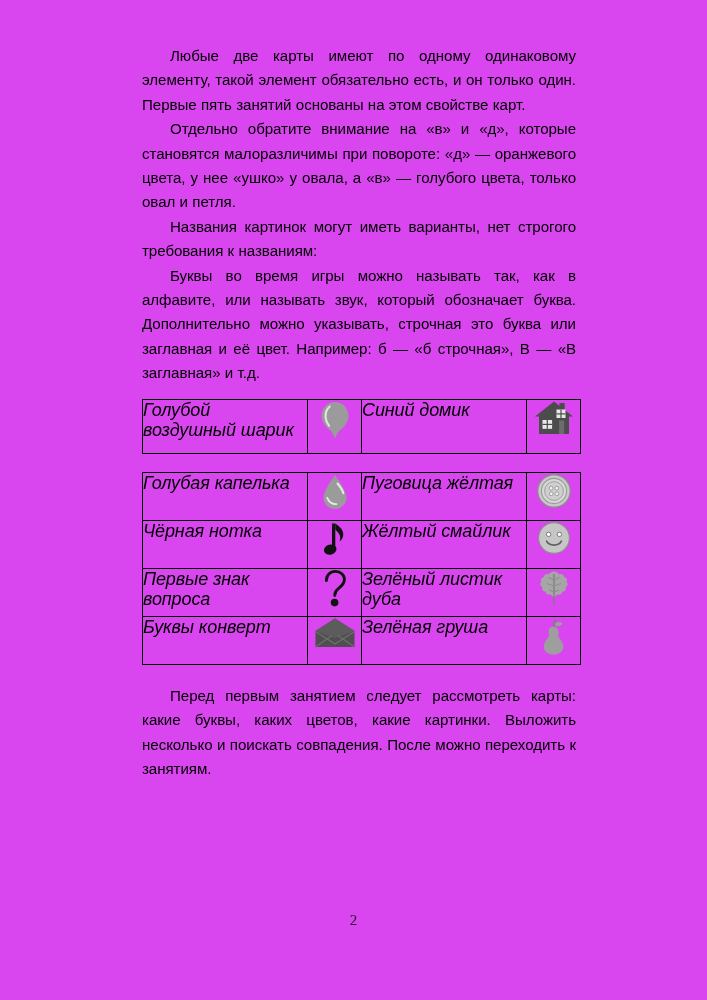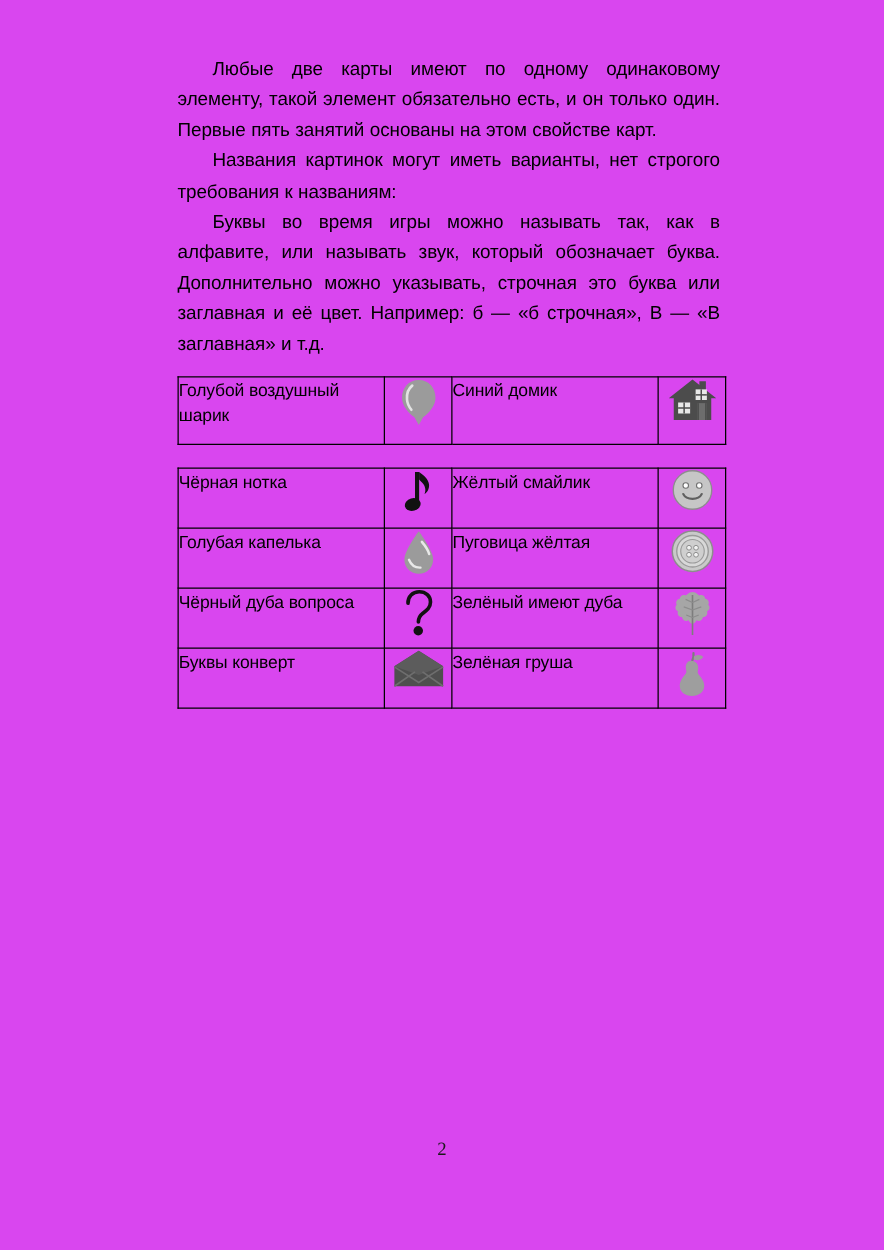--- a/index.html
+++ b/index.html
@@ -46,23 +46,24 @@
     table-layout: fixed;
     margin: 0;
   }
   table.cards td {
     border: 1.4px solid #000000;
     padding: 0;
     vertical-align: top;
   }
   td.label {
     padding: 5px 6px 4px 7px;
-    font-size: 14px;
+    font-size: 18px;
     line-height: 20px;
     letter-spacing: -0.1px;
+    font-style: italic;
   }
   td.pic {
     vertical-align: middle;
     text-align: center;
   }
   .pic-inner {
     display: flex;
     align-items: center;
     justify-content: center;
     height: 100%;
@@ -90,20 +91,21 @@
   }
   svg { display: block; }
 </style>
 </head>
 <body>
 
 <div class="page">
   <div class="content">
 
     <p class="para">Любые две карты имеют по одному одинаковому элементу, такой элемент обязательно есть, и он только один. Первые пять занятий основаны на этом свойстве карт.</p>
+    <p class="para">Отдельно обратите внимание на «в» и «д», которые становятся малоразличимы при повороте: «д» — оранжевого цвета, у нее «ушко» у овала, а «в» — голубого цвета, только овал и петля.</p>
     <p class="para">Названия картинок могут иметь варианты, нет строгого требования к названиям:</p>
     <p class="para">Буквы во время игры можно называть так, как в алфавите, или называть звук, который обозначает буква. Дополнительно можно указывать, строчная это буква или заглавная и её цвет. Например: б — «б строчная», В — «В заглавная» и т.д.</p>
 
     <div class="tbl1-wrap">
       <table class="cards">
         <tbody>
             <tr class="row-tall">
           <td class="label col-label">Голубой воздушный шарик</td>
           <td class="pic col-pic">
             <div class="pic-inner">
@@ -138,48 +140,20 @@
         </tr>
       </tbody>
         </table>
     </div>
 
     <div class="tbl2-wrap">
       <table class="cards">
 
         <tbody>
             <tr class="row-std">
-          <td class="label col-label">Чёрная нотка</td>
-          <td class="pic col-pic">
-            <div class="pic-inner">
-              <span>
-                <svg width="26" height="38" viewBox="0 0 26 38">
-                  <path d="M13.3 2.5 L13.3 27.5 L10 27.5 L10 2.5 Z" fill="#111111"></path>
-                  <path d="M13.3 2.5 C16.8 5.2 20.6 7.6 21.2 12.4 C21.6 15.6 20.1 18.6 17.6 20.4 C19 16.8 18.2 13.6 15.6 11 C14.8 10.2 13.9 9.4 13.3 8.6 Z" fill="#111111"></path>
-                  <ellipse cx="8.2" cy="28.6" rx="6.4" ry="5" transform="rotate(-16 8.2 28.6)" fill="#111111"></ellipse>
-                </svg>
-              </span>
-            </div>
-          </td>
-          <td class="label col-label">Жёлтый смайлик</td>
-          <td class="pic col-pic">
-            <div class="pic-inner">
-              <span>
-                <svg width="34" height="34" viewBox="0 0 34 34">
-                  <circle cx="17" cy="17" r="15.4" fill="#c6c6c6" stroke="#8d8d8d" stroke-width="1.1"></circle>
-                  <circle cx="11.6" cy="13.4" r="2.2" fill="#ffffff" stroke="#6f6f6f" stroke-width="0.9"></circle>
-                  <circle cx="22.4" cy="13.4" r="2.2" fill="#ffffff" stroke="#6f6f6f" stroke-width="0.9"></circle>
-                  <path d="M9.6 20.2 C12.2 25.4 21.8 25.4 24.4 20.2" fill="none" stroke="#5f5f5f" stroke-width="1.7" stroke-linecap="round"></path>
-                </svg>
-              </span>
-            </div>
-          </td>
-        </tr>
-
-        <tr class="row-std">
           <td class="label col-label">Голубая капелька</td>
           <td class="pic col-pic">
             <div class="pic-inner">
               <span>
                 <svg width="30" height="38" viewBox="0 0 30 38">
                   <path d="M15 2 C15 2 3.5 17.2 3.5 24.5 C3.5 31.1 8.7 36 15 36 C21.3 36 26.5 31.1 26.5 24.5 C26.5 17.2 15 2 15 2 Z" fill="#9b9b9b"></path>
                   <path d="M17.5 10.5 C20.3 13.8 22.6 17.4 23.3 20.2" fill="none" stroke="#e8e8e8" stroke-width="2" stroke-linecap="round"></path>
                   <path d="M7.2 24.8 C9 29.2 12.2 31.3 16.4 31.1" fill="none" stroke="#e8e8e8" stroke-width="1.9" stroke-linecap="round"></path>
                 </svg>
               </span>
@@ -197,32 +171,60 @@
                   <circle cx="20.8" cy="15.2" r="1.9" fill="#f2f2f2" stroke="#8d8d8d" stroke-width="0.8"></circle>
                   <circle cx="15.2" cy="20.8" r="1.9" fill="#f2f2f2" stroke="#8d8d8d" stroke-width="0.8"></circle>
                   <circle cx="20.8" cy="20.8" r="1.9" fill="#f2f2f2" stroke="#8d8d8d" stroke-width="0.8"></circle>
                 </svg>
               </span>
             </div>
           </td>
         </tr>
 
         <tr class="row-std">
-          <td class="label col-label">Чёрный дуба вопроса</td>
+          <td class="label col-label">Чёрная нотка</td>
+          <td class="pic col-pic">
+            <div class="pic-inner">
+              <span>
+                <svg width="26" height="38" viewBox="0 0 26 38">
+                  <path d="M13.3 2.5 L13.3 27.5 L10 27.5 L10 2.5 Z" fill="#111111"></path>
+                  <path d="M13.3 2.5 C16.8 5.2 20.6 7.6 21.2 12.4 C21.6 15.6 20.1 18.6 17.6 20.4 C19 16.8 18.2 13.6 15.6 11 C14.8 10.2 13.9 9.4 13.3 8.6 Z" fill="#111111"></path>
+                  <ellipse cx="8.2" cy="28.6" rx="6.4" ry="5" transform="rotate(-16 8.2 28.6)" fill="#111111"></ellipse>
+                </svg>
+              </span>
+            </div>
+          </td>
+          <td class="label col-label">Жёлтый смайлик</td>
+          <td class="pic col-pic">
+            <div class="pic-inner">
+              <span>
+                <svg width="34" height="34" viewBox="0 0 34 34">
+                  <circle cx="17" cy="17" r="15.4" fill="#c6c6c6" stroke="#8d8d8d" stroke-width="1.1"></circle>
+                  <circle cx="11.6" cy="13.4" r="2.2" fill="#ffffff" stroke="#6f6f6f" stroke-width="0.9"></circle>
+                  <circle cx="22.4" cy="13.4" r="2.2" fill="#ffffff" stroke="#6f6f6f" stroke-width="0.9"></circle>
+                  <path d="M9.6 20.2 C12.2 25.4 21.8 25.4 24.4 20.2" fill="none" stroke="#5f5f5f" stroke-width="1.7" stroke-linecap="round"></path>
+                </svg>
+              </span>
+            </div>
+          </td>
+        </tr>
+
+        <tr class="row-std">
+          <td class="label col-label">Первые знак вопроса</td>
           <td class="pic col-pic">
             <div class="pic-inner">
               <span>
                 <svg width="28" height="40" viewBox="0 0 28 40">
                   <path d="M5.4 11.6 C5.2 6.2 9.2 2.4 14.4 2.4 C19.6 2.4 23.4 5.8 23.4 10.6 C23.4 15.1 20.4 17.3 17.3 19.6 C14.8 21.5 13.7 23.2 13.7 26.6" fill="none" stroke="#111111" stroke-width="2.9" stroke-linecap="round"></path>
                   <circle cx="13.6" cy="33.6" r="3.8" fill="#111111"></circle>
                 </svg>
               </span>
             </div>
           </td>
-          <td class="label col-label">Зелёный имеют дуба</td>
+          <td class="label col-label">Зелёный листик дуба</td>
           <td class="pic col-pic">
             <div class="pic-inner">
               <span>
                 <svg width="32" height="40" viewBox="0 0 32 40">
                   <path d="M16 2.5 C19.2 2.5 20.4 5 21.6 5.4 C23.4 4.4 26 5.6 26.2 8 C28.6 8.4 29.8 10.8 28.6 12.8 C30.4 14.4 29.8 17.2 27.6 18 C28.6 20.4 26.8 22.8 24.4 22.6 C24.2 25.2 21.4 26.6 19.2 25.2 C18.2 27.4 16 28.2 16 28.2 C16 28.2 13.8 27.4 12.8 25.2 C10.6 26.6 7.8 25.2 7.6 22.6 C5.2 22.8 3.4 20.4 4.4 18 C2.2 17.2 1.6 14.4 3.4 12.8 C2.2 10.8 3.4 8.4 5.8 8 C6 5.6 8.6 4.4 10.4 5.4 C11.6 5 12.8 2.5 16 2.5 Z" fill="#a6a6a6"></path>
                   <path d="M16 5 L16 37" fill="none" stroke="#7d7d7d" stroke-width="1.3"></path>
                   <path d="M16 11 L10.5 8.5 M16 11 L21.5 8.5 M16 17 L9 14.5 M16 17 L23 14.5 M16 23 L11 21 M16 23 L21 21" fill="none" stroke="#8c8c8c" stroke-width="1"></path>
                 </svg>
               </span>
             </div>
@@ -255,18 +257,19 @@
               </span>
             </div>
           </td>
         </tr>
 
       </tbody>
         </table>
     </div>
 
     <div class="after-tables">
+      <p class="para">Перед первым занятием следует рассмотреть карты: какие буквы, каких цветов, какие картинки. Выложить несколько и поискать совпадения. После можно переходить к занятиям.</p>
     </div>
 
   </div>
 
   <div class="pagenum">2</div>
 </div>
 
 </body></html>

